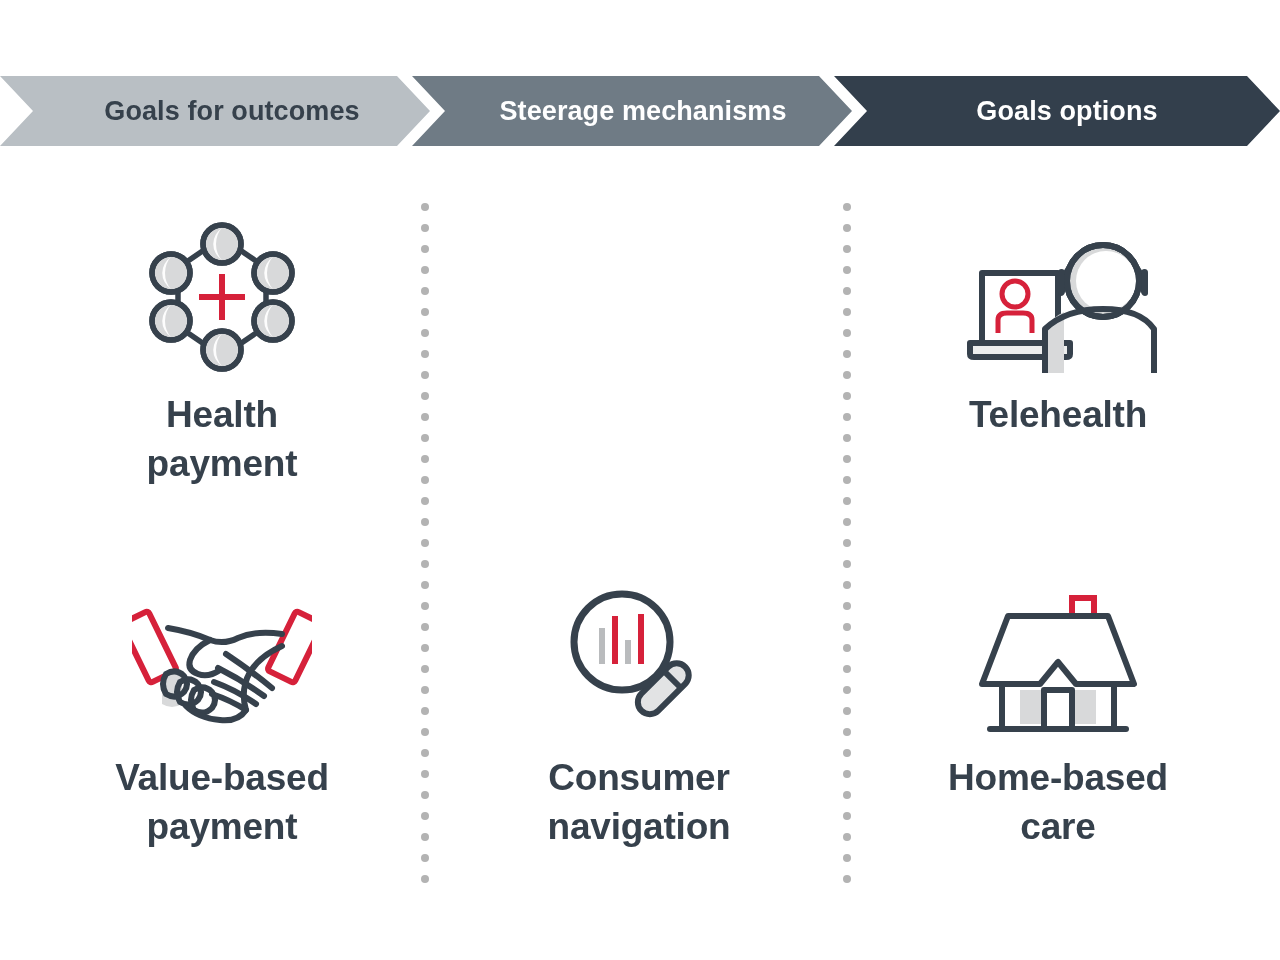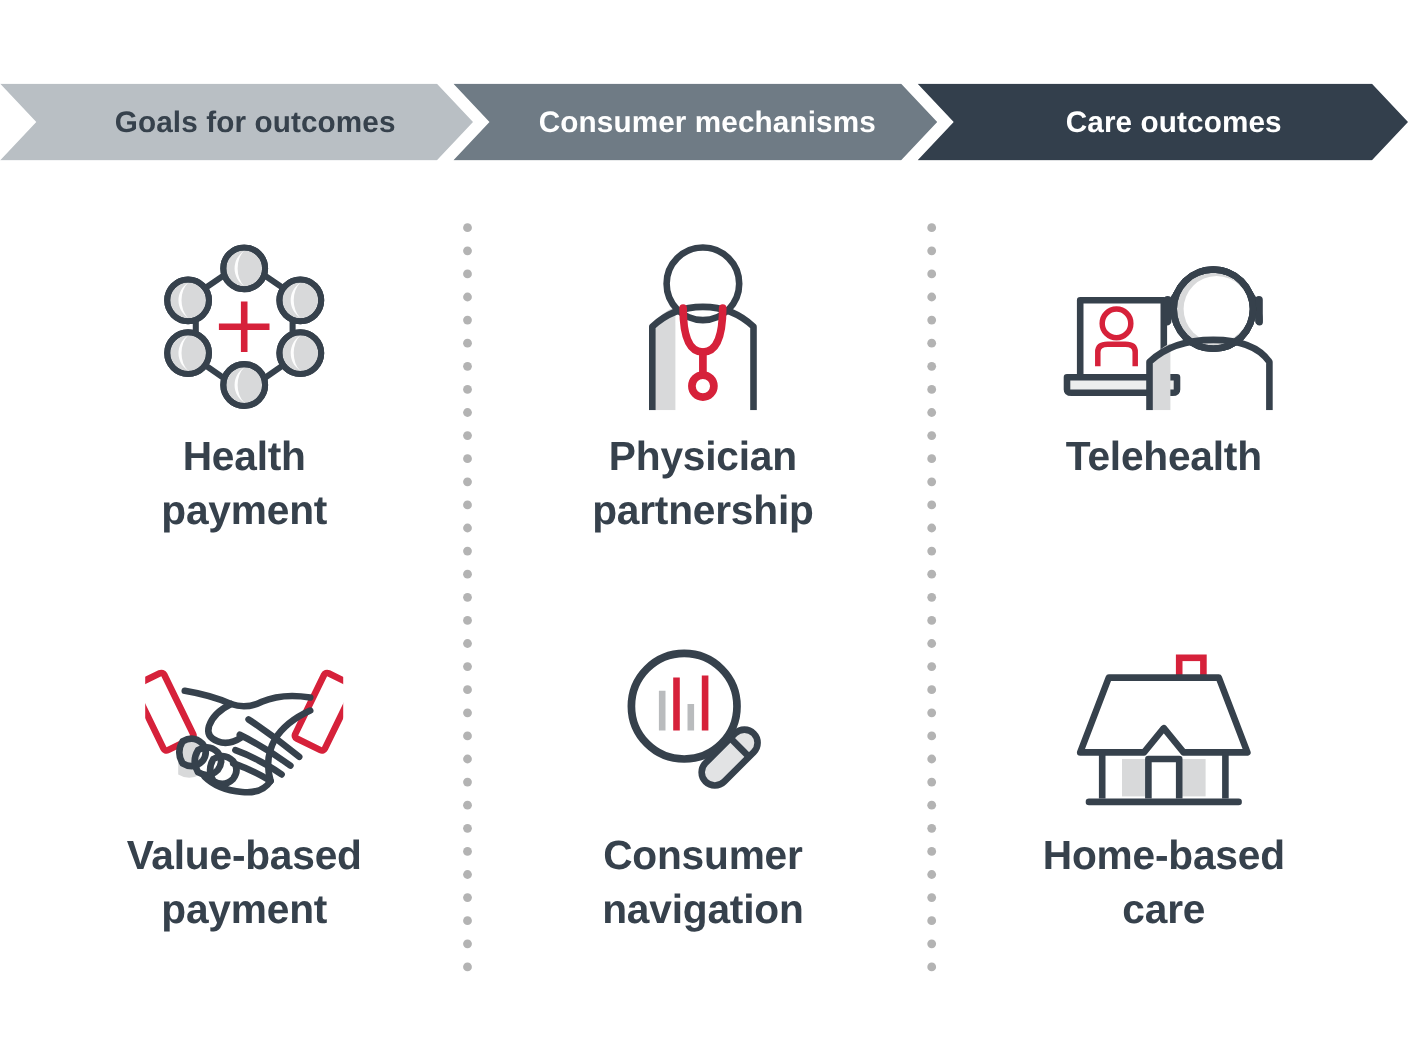--- a/index.html
+++ b/index.html
@@ -137,25 +137,25 @@
 
 <div id="page">
 
   <div class="chevron-band">
 
     <div class="chevron chev-1">
       <span class="chev-label">Goals for outcomes</span>
     </div>
 
     <div class="chevron chev-2">
-      <span class="chev-label">Consumer mechanisms</span>
+      <span class="chev-label">Steerage mechanisms</span>
     </div>
 
     <div class="chevron chev-3">
-      <span class="chev-label">Care outcomes</span>
+      <span class="chev-label">Goals options</span>
     </div>
   </div>
 
   <div class="divider divider-1">
       <span class="dot" style="top: 0px; background: rgb(179, 179, 179);"></span>
       <span class="dot" style="top: 21px; background: rgb(179, 179, 179);"></span>
       <span class="dot" style="top: 42px; background: rgb(179, 179, 179);"></span>
       <span class="dot" style="top: 63px; background: rgb(179, 179, 179);"></span>
       <span class="dot" style="top: 84px; background: rgb(179, 179, 179);"></span>
       <span class="dot" style="top: 105px; background: rgb(179, 179, 179);"></span>
@@ -268,38 +268,20 @@
           <g stroke="#d6213a" stroke-width="6" stroke-linecap="butt">
             <line x1="80" y1="52" x2="80" y2="98"></line>
             <line x1="57" y1="75" x2="103" y2="75"></line>
           </g>
         </svg>
       </div>
       <div class="cell-label">Health
 payment</div>
     </div>
 
-    <div class="cell col-1 row-0">
-      <div class="icon-box">
-        <svg width="150" height="152" viewBox="0 0 150 152">
-
-          <path d="M30 152 L30 74 Q38 62 50 58 L50 152 Z" fill="#d8d9da"></path>
-
-          <circle cx="75" cy="37" r="33" fill="#ffffff" stroke="#36414c" stroke-width="6"></circle>
-
-          <path d="M29 152 L29 76 Q48 58 75 58 Q102 58 121 76 L121 152" fill="none" stroke="#36414c" stroke-width="6" stroke-linejoin="round"></path>
-
-          <path d="M57 59 Q57 99 75 99 Q93 99 93 59" fill="none" stroke="#d6213a" stroke-width="7" stroke-linecap="round"></path>
-          <line x1="75" y1="99" x2="75" y2="119" stroke="#d6213a" stroke-width="7" stroke-linecap="round"></line>
-          <circle cx="75" cy="130" r="10" fill="#ffffff" stroke="#d6213a" stroke-width="7"></circle>
-        </svg>
-      </div>
-      <div class="cell-label">Physician
-partnership</div>
-    </div>
 
     <div class="cell col-2 row-0">
       <div class="icon-box">
         <svg width="200" height="152" viewBox="0 0 200 152">
 
           <path d="M24 52 L24 122 L100 122 L100 52 Z" fill="#ffffff" stroke="#36414c" stroke-width="6" stroke-linejoin="round"></path>
 
           <circle cx="57" cy="73" r="13" fill="none" stroke="#d6213a" stroke-width="5"></circle>
           <path d="M40 112 L40 99 Q40 92 49 92 L65 92 Q74 92 74 99 L74 112" fill="none" stroke="#d6213a" stroke-width="5" stroke-linejoin="round"></path>
 

